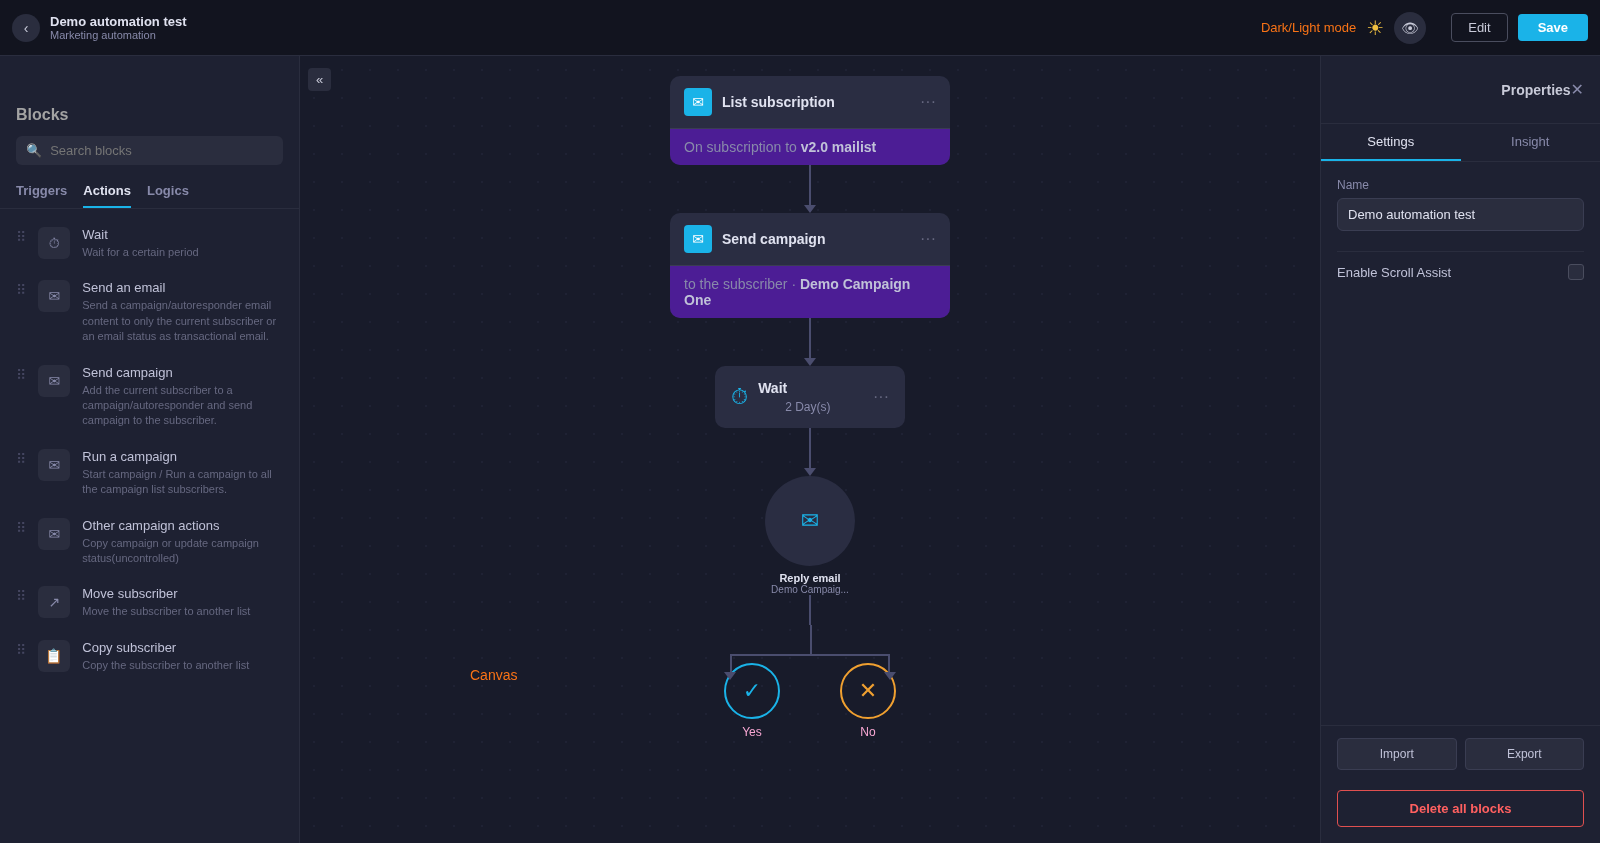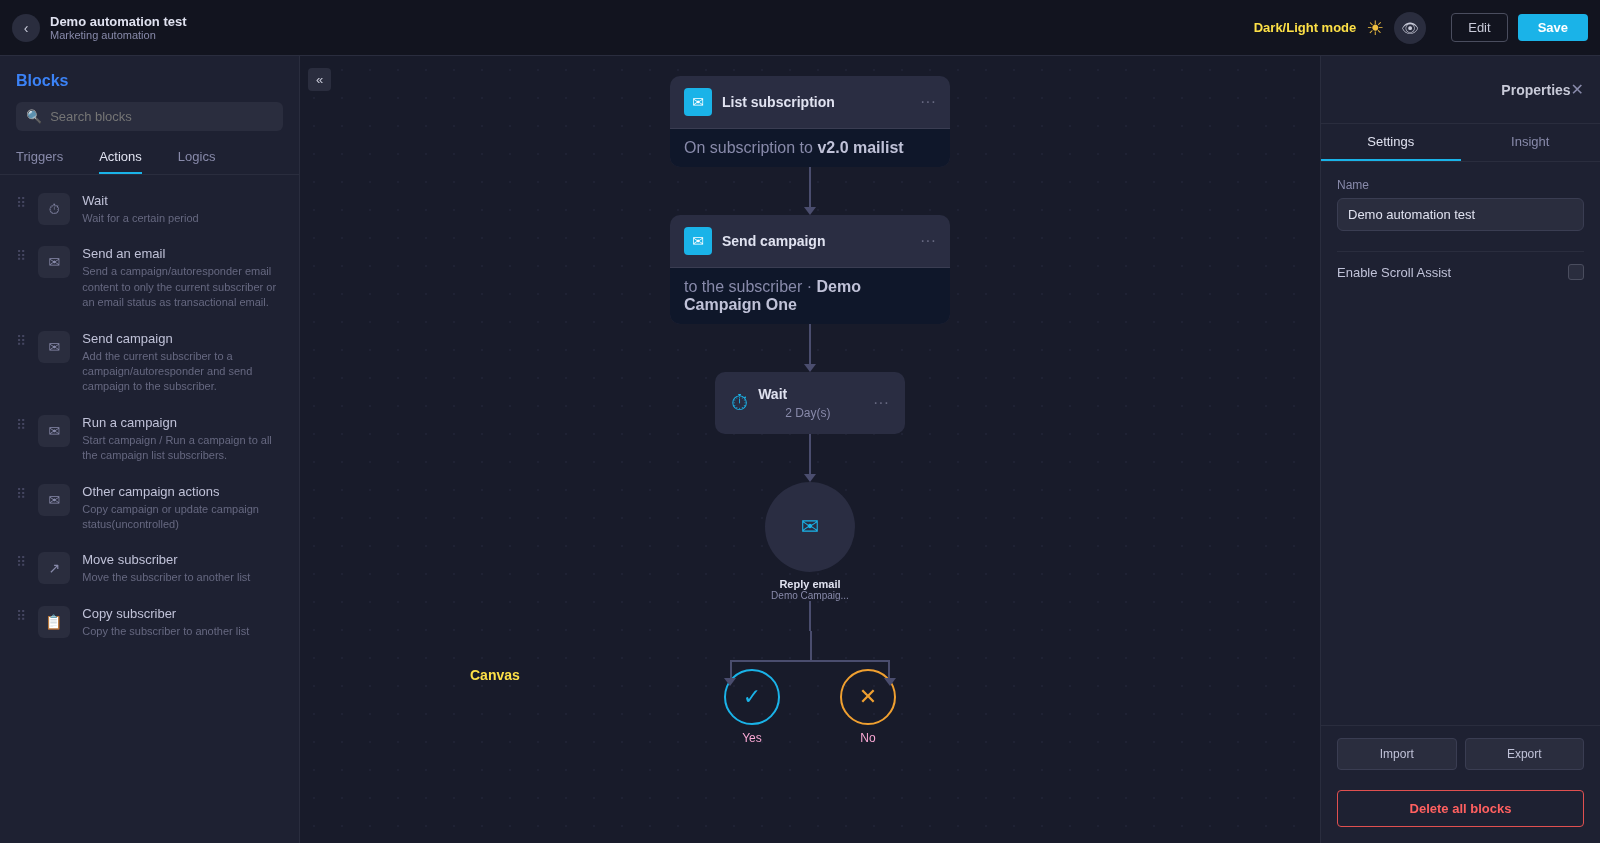--- a/index.html
+++ b/index.html
@@ -98,38 +98,39 @@
       background: #1e2132;
       border-right: 1px solid #2a2d3e;
       display: flex;
       flex-direction: column;
       flex-shrink: 0;
     }
     .left-panel-header {
       padding: 16px 16px 8px;
     }
     .blocks-title {
-      font-size: 16px; font-weight: 700; color: #3b82f6; margin-bottom: 12px;
+      font-size: 16px; font-weight: 700; color: #a3a3a3; margin-bottom: 12px; margin-top: 34px;
     }
     .search-bar {
       display: flex; align-items: center;
       background: #2a2d3e; border-radius: 6px;
       padding: 7px 10px; gap: 8px;
     }
     .search-bar input {
       background: none; border: none; outline: none;
       color: #c8cad8; font-size: 13px; flex: 1;
     }
     .search-icon { color: #666880; font-size: 13px; }
 
     
     .block-tabs {
       display: flex; padding: 10px 16px 0;
       border-bottom: 1px solid #2a2d3e;
-      gap: 36px;
+      gap: 16px;
+      font-weight: bold;
     }
     .block-tab {
       font-size: 13px; color: #888aaa;
       padding-bottom: 8px; cursor: pointer;
       border-bottom: 2px solid transparent;
     }
     .block-tab.active {
       color: #e0e2f0;
       border-bottom: 2px solid #1ab3e8;
     }
@@ -215,23 +216,23 @@
       padding: 12px 14px;
       gap: 10px;
     }
     .node-card-title {
       flex: 1; font-size: 14px; font-weight: 600; color: #e0e2f0;
     }
     .node-card-menu {
       color: #666880; cursor: pointer; font-size: 16px;
     }
     .node-card-body {
-      background: #0f172a;
+      background: #4c1d95;
       padding: 10px 14px;
-      font-size: 16px; color: #888aaa;
+      font-size: 14px; color: #888aaa;
       border-top: 1px solid #3a3d52;
     }
     .node-card-body strong { color: #c0c2d8; }
 
     
     .wait-node {
       background: #2a2d42;
       border-radius: 10px;
       width: 180px;
       padding: 14px 16px;
@@ -358,21 +359,21 @@
       background: transparent;
       border: 1px solid #e05050;
       color: #ff6060;
       border-radius: 4px; cursor: pointer; font-size: 13px; font-weight: 600;
       margin: 8px 16px;
       width: calc(100% - 32px);
     }
 
     
     .annotation {
-      font-size: 13px; font-weight: 700; color: #fde047;
+      font-size: 13px; font-weight: 400; color: #f97316;
       pointer-events: none;
     }
 
     
     .canvas-bg {
       position: absolute;
       top: 0; left: 0; right: 0; bottom: 0;
       background-image: radial-gradient(circle, #2a2d42 1px, transparent 1px);
       background-size: 28px 28px;
       opacity: 0.4;

